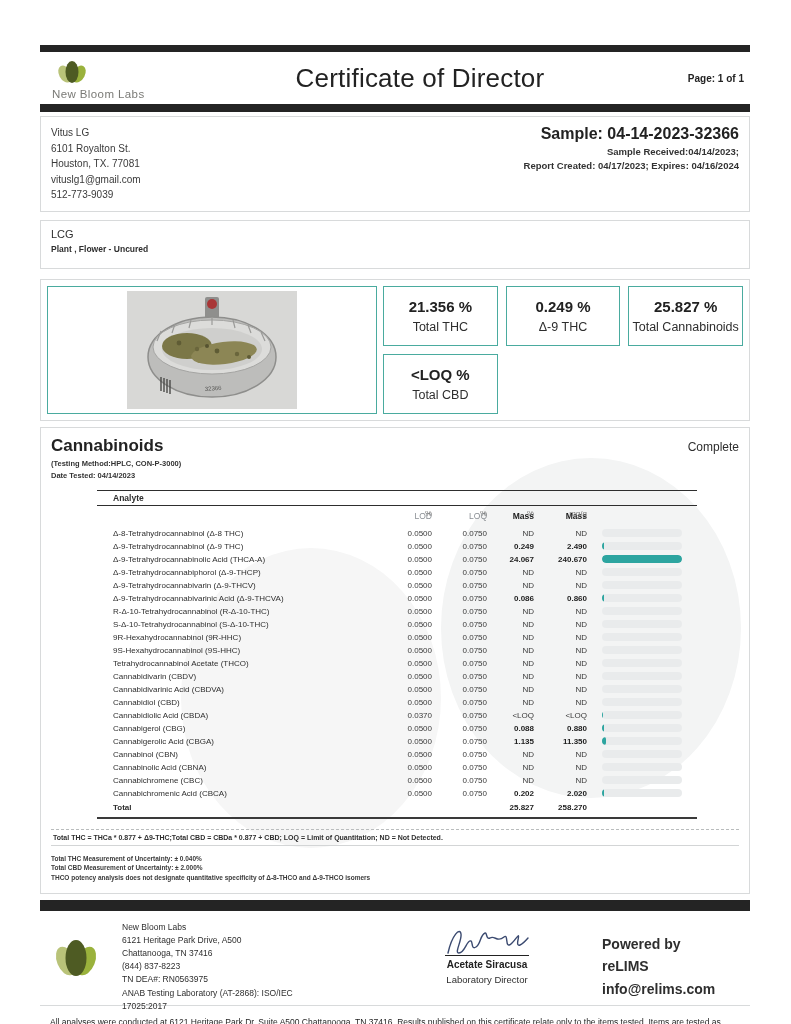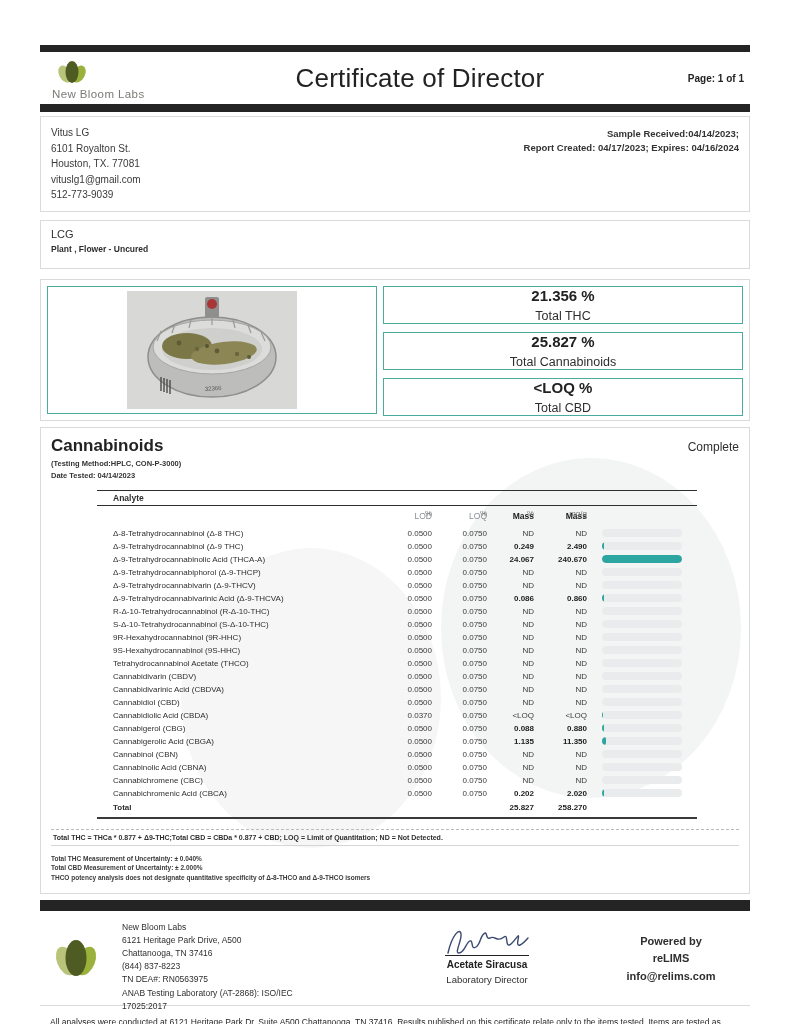--- a/index.html
+++ b/index.html
@@ -26,21 +26,21 @@
   .samplemeta .sid { font-size:16px; font-weight:600; color:#222; }
   .samplemeta .sline { font-size:9.5px; font-weight:600; color:#333; margin-top:3px; }
 
   .productbox { border:1px solid #d8dadb; background:#fff; margin-top:8px; padding:7px 10px 14px; }
   .productbox .pname { font-size:11px; color:#2e2e2e; }
   .productbox .ptype { font-size:8.5px; font-weight:700; color:#2e2e2e; margin-top:4px; }
 
   
   .summary { border:1px solid #d8dadb; margin-top:10px; padding:6px; display:flex; gap:6px; height:142px; position:relative; background:#fff; }
   .photoframe { border:1.5px solid #4aab9f; width:330px; display:flex; align-items:center; justify-content:center; background:#fff; }
-  .stats { flex:1; display:grid; grid-template-columns:1fr; grid-template-rows:1fr 1fr; gap:8px; }
+  .stats { flex:1; display:grid; grid-template-columns:1fr 1fr 1fr; grid-template-rows:1fr 1fr; gap:8px; }
   .stat { border:1.5px solid #4aab9f; background:#fff; display:flex; flex-direction:column; align-items:center; justify-content:center; gap:5px; }
   .stat .v { font-size:15px; font-weight:700; color:#222; }
   .stat .l { font-size:12.5px; color:#2e2e2e;text-align:center; }
 
   
   .section { border:1px solid #d8dadb; margin-top:6px; padding:8px 10px 6px; position:relative; background:#fff; overflow:hidden; }
   .wm { position:absolute; border-radius:50%; background:#f3f4f4; z-index:0; }
   .wm.a { width:300px; height:340px; left:400px; top:30px; }
   .wm.b { width:260px; height:300px; left:140px; top:120px; background:#f6f6f6; }
   .sectioninner { position:relative; z-index:1; }
@@ -76,21 +76,21 @@
 
   
   .footer { display:flex; padding:8px 6px 4px 12px; height:92px; }
   .flogo { width:70px; display:flex; align-items:center; }
   .lablines { width:250px; font-size:8.5px; color:#2e2e2e; line-height:1.55; padding-top:2px; }
   .lablines .first { font-weight:400; }
   .sigblock { width:230px; display:flex; flex-direction:column; align-items:center; padding-top:4px; }
   .sigline { width:84px; border-bottom:1.5px solid #222; margin-top:-6px; }
   .signame { font-size:10px; font-weight:600; color:#222; margin-top:3px; }
   .sigtitle { font-size:9.5px; color:#2e2e2e; margin-top:4px; }
-  .powered { flex:1; text-align:center; font-size:11px; font-weight:600; color:#2e2e2e; line-height:1.6; padding-top:14px; padding-right:4px; }
+  .powered { flex:1; text-align:left; font-size:14px; font-weight:600; color:#2e2e2e; line-height:1.6; padding-top:14px; padding-right:4px; }
 
   .disclaimer { border-top:1px solid #d8dadb; border-bottom:1px solid #d8dadb; margin-top:2px; padding:10px 10px 12px; font-size:8.5px; font-weight:500; color:#1f1f1f; line-height:1.45; }
 </style>
 </head>
 <body>
 
 <div class="page">
 
   <div class="bar t1"></div>
 
@@ -111,20 +111,21 @@
 
   <div class="infobox">
     <div class="client">
       <div>Vitus LG</div>
       <div>6101 Royalton St.</div>
       <div>Houston, TX. 77081</div>
       <div>vituslg1@gmail.com</div>
       <div>512-773-9039</div>
     </div>
     <div class="samplemeta">
+      <div class="sid">Sample: 04-14-2023-32366</div>
       <div class="sline">Sample Received:04/14/2023;</div>
       <div class="sline">Report Created: 04/17/2023; Expires: 04/16/2024</div>
     </div>
   </div>
 
   <div class="productbox">
     <div class="pname">LCG</div>
     <div class="ptype">Plant , Flower - Uncured</div>
   </div>
 
@@ -149,20 +150,24 @@
         <path d="M34 86 L34 100 M37 87 L37 101 M40 88 L40 102 M43 89 L43 103" stroke="#4a4a48" stroke-width="1.4"></path>
         <text x="78" y="100" font-size="6" fill="#555553" transform="rotate(-4 78 100)" font-family="Liberation Sans, sans-serif">32366</text>
       </svg>
     </div>
     <div class="stats">
       <div class="stat">
         <div class="v">21.356 %</div>
         <div class="l">Total THC</div>
       </div>
       <div class="stat">
+        <div class="v">0.249 %</div>
+        <div class="l">Δ-9 THC</div>
+      </div>
+      <div class="stat">
         <div class="v">25.827 %</div>
         <div class="l">Total Cannabinoids</div>
       </div>
       <div class="stat">
         <div class="v">&lt;LOQ %</div>
         <div class="l">Total CBD</div>
       </div>
     </div>
   </div>
 

